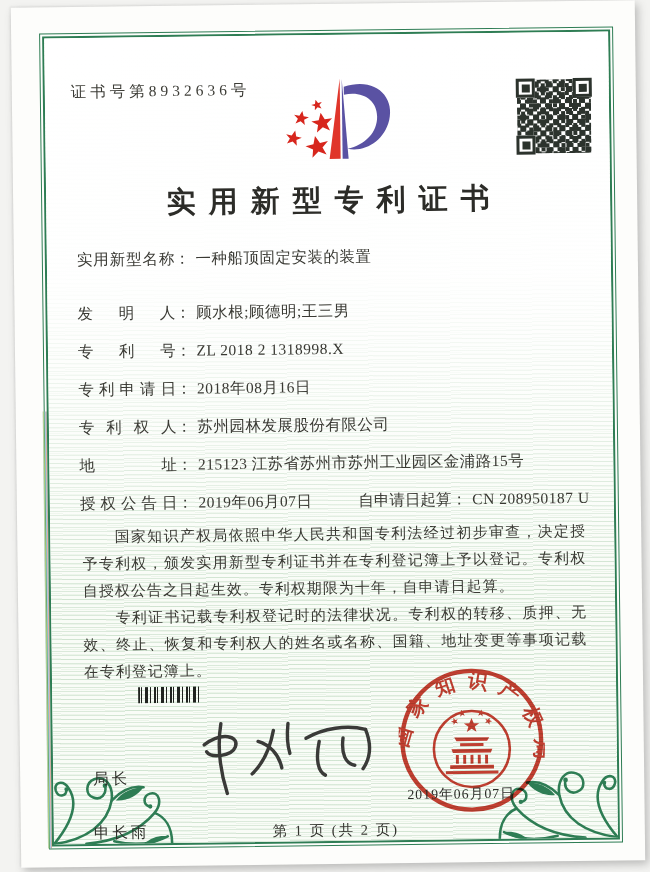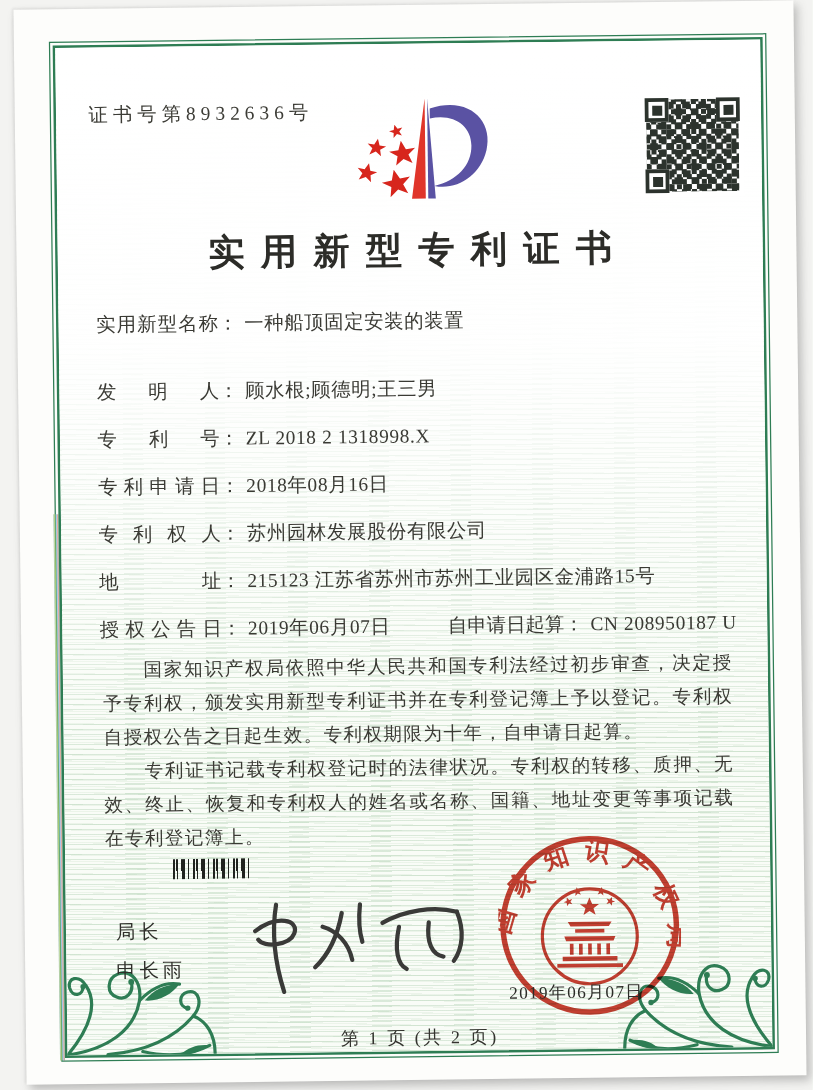--- a/index.html
+++ b/index.html
@@ -105,21 +105,21 @@
   .barcode{
     position:absolute;left:86px;top:650px;width:62px;height:16px;
     background:repeating-linear-gradient(90deg,
       #20231f 0 2px, transparent 2px 3px,
       #20231f 3px 4px, transparent 4px 7px,
       #20231f 7px 10px, transparent 10px 12px,
       #20231f 12px 13px, transparent 13px 16px);
   }
 
   .director{position:absolute;left:40px;top:698px;font-size:15.5px;letter-spacing:3px;color:#2f2f2a;}
-  .director div{margin-bottom:10px;}
+  .director div{margin-bottom:10px;margin-top:33px;}
   .autograph{position:absolute;left:140px;top:672px;width:190px;height:92px;transform:rotate(-3deg);}
 
   .seal-wrap{position:absolute;left:346px;top:634px;width:146px;height:146px;mix-blend-mode:multiply;opacity:.95;}
   .seal-date{
     position:absolute;left:354px;top:752px;
     font-size:13.8px;letter-spacing:1px;color:#2c2c28;
   }
 
   .footer{
     position:absolute;left:0;right:0;top:786px;

